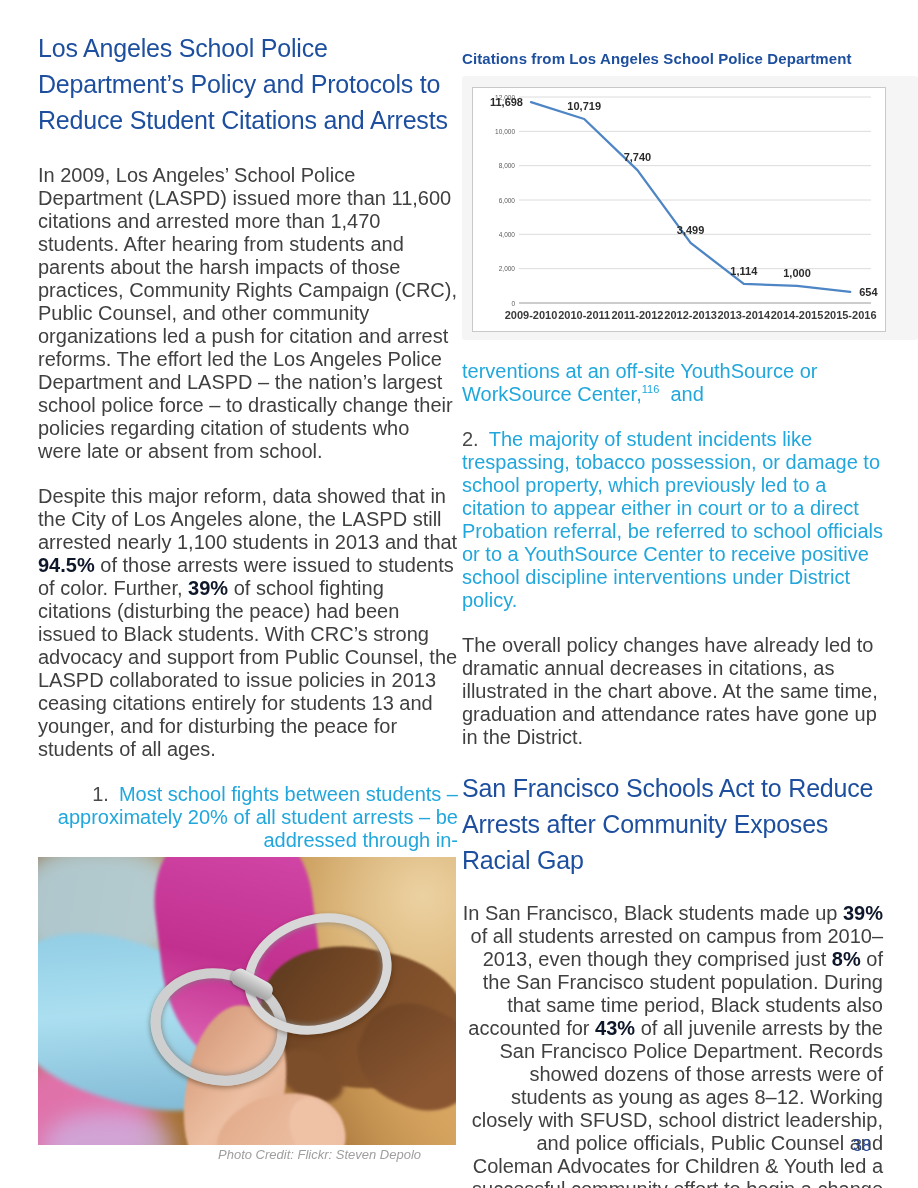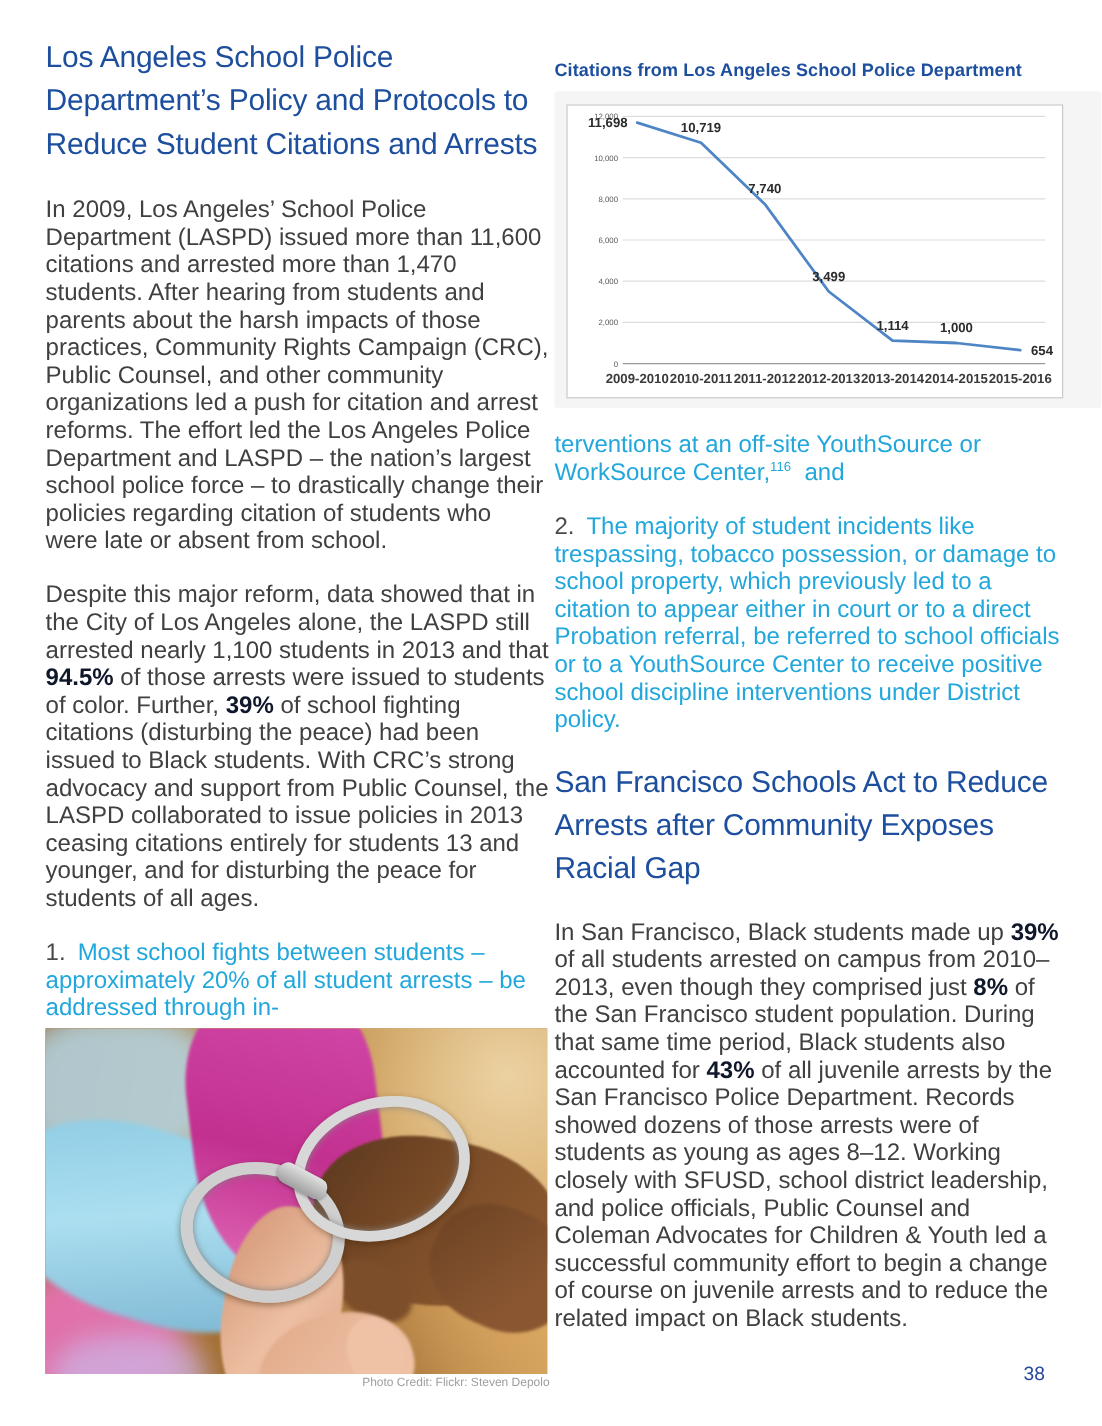--- a/index.html
+++ b/index.html
@@ -9,21 +9,21 @@
   }
   .col-left{position:absolute;left:38px;top:30px;width:420px;}
   .col-right-text{position:absolute;left:462px;top:360px;width:421px;}
   h1,h2{font-weight:400;color:#1d4f9e;font-size:25px;line-height:36px;margin:0 0 26px 0;letter-spacing:-0.2px;}
   h2{margin-bottom:24px;}
   p{font-size:20px;line-height:23px;margin:0 0 22px 0;}
   p b{font-weight:bold;color:#0f172a;}
   .cyan{color:#21a7dc;}
   .list-num{color:#4a4a4a;padding-right:10px;}
   sup{font-size:0.55em;vertical-align:super;line-height:0;}
-  .last-p{margin-bottom:0;}
+  .last-p{margin-bottom:0;text-align:right;}
 
   
   .chart-title{position:absolute;left:462px;top:50px;width:456px;
     color:#1d4f9e;font-size:15px;font-weight:bold;letter-spacing:0.1px;}
   .chart-panel{position:absolute;left:462px;top:76px;width:456px;height:264px;
     background:#f5f5f6;border-radius:3px;}
   .chart-box{position:absolute;left:10px;top:11px;width:412px;height:243px;
     background:#ffffff;border:1px solid #c9c9c9;}
   .chart-box svg{display:block;}
 
@@ -57,21 +57,21 @@
   .ph-light-thumb{left:252px;top:240px;width:46px;height:60px;border-radius:50%;
     background:#efc2a6;transform:rotate(-20deg);filter:blur(1.5px);}
   .ph-cuff-left{left:112px;top:112px;width:118px;height:96px;border-radius:50%;
     border:10px solid #cfcfcf;box-shadow:inset 0 0 6px #7d7d7d,0 2px 5px rgba(60,30,0,.45);transform:rotate(14deg);}
   .ph-cuff-right{left:205px;top:58px;width:132px;height:100px;border-radius:50%;
     border:9px solid #d8d8d8;box-shadow:inset 0 0 6px #8a8a8a,0 2px 5px rgba(60,30,0,.4);transform:rotate(-18deg);}
   .ph-cuff-link{left:192px;top:118px;width:44px;height:18px;border-radius:8px;
     background:linear-gradient(#e2e2e2,#9f9f9f);transform:rotate(28deg);box-shadow:0 1px 3px rgba(0,0,0,.4);}
 
   .credit{position:absolute;left:38px;top:1147px;width:420px;padding-left:180px;box-sizing:border-box;
-    text-align:right;font-size:10px;color:#9e9e9e;}
+    text-align:left;font-size:13px;color:#9e9e9e;font-style:italic;}
   .page-number{position:absolute;left:853px;top:1137px;font-size:16px;color:#27489a;}
 </style>
 </head>
 <body>
 
 <div class="col-left">
   <h1>Los Angeles School Police Department’s Policy and Protocols to Reduce Student Citations and Arrests</h1>
   <p><span>In 2009, Los Angeles’ School Police Department (LASPD) issued more than 11,600 citations and arrested more than 1,470 students. After hearing from students and parents about the harsh impacts of those practices, Community Rights Campaign (CRC), Public Counsel, and other community organizations led a push for citation and arrest reforms. The effort led the Los Angeles Police Department and LASPD – the nation’s largest school police force – to drastically change their policies regarding citation of students who were late or absent from school.</span></p>
   <p><span>Despite this major reform, data showed that in the City of Los Angeles alone, the LASPD still arrested nearly 1,100 students in 2013 and that </span><b>94.5%</b><span> of those arrests were issued to students of color. Further, </span><b>39%</b><span> of school fighting citations (disturbing the peace) had been issued to Black students. With CRC’s strong advocacy and support from Public Counsel, the LASPD collaborated to issue policies in 2013 ceasing citations entirely for students 13 and younger, and for disturbing the peace for students of all ages.</span></p>
   <p class="cyan last-p"><span class="list-num">1.</span><span><span>Most school fights between students – approximately 20% of all student arrests – be addressed through in-</span></span></p>
@@ -129,17 +129,18 @@
         <text x="270.8" y="186.87633333333332" text-anchor="middle" font-size="11" font-weight="bold" fill="#2b2b2b" font-family="&quot;Liberation Sans&quot;, sans-serif">1,114</text>
         <text x="324" y="188.83333333333334" text-anchor="middle" font-size="11" font-weight="bold" fill="#2b2b2b" font-family="&quot;Liberation Sans&quot;, sans-serif">1,000</text>
         <text x="386.20000000000005" y="207.773" text-anchor="start" font-size="11" font-weight="bold" fill="#2b2b2b" font-family="&quot;Liberation Sans&quot;, sans-serif">654</text>
       </svg>
   </div>
 </div>
 
 <div class="col-right-text">
   <p class="cyan"><span>terventions at an off-site YouthSource or WorkSource Center,</span><sup>116</sup><span>&nbsp; and</span></p>
   <p class="cyan"><span class="list-num">2.</span><span><span>The majority of student incidents like trespassing, tobacco possession, or damage to school property, which previously led to a citation to appear either in court or to a direct Probation referral, be referred to school officials or to a YouthSource Center to receive positive school discipline interventions under District policy.</span></span></p>
+  <p style="margin-bottom:21px;"><span>The overall policy changes have already led to dramatic annual decreases in citations, as illustrated in the chart above. At the same time, graduation and attendance rates have gone up in the District.</span></p>
   <h2>San Francisco Schools Act to Reduce Arrests after Community Exposes Racial Gap</h2>
   <p class="last-p"><span>In San Francisco, Black students made up </span><b>39%</b><span> of all students arrested on campus from 2010–2013, even though they comprised just </span><b>8%</b><span> of the San Francisco student population. During that same time period, Black students also accounted for </span><b>43%</b><span> of all juvenile arrests by the San Francisco Police Department. Records showed dozens of those arrests were of students as young as ages 8–12. Working closely with SFUSD, school district leadership, and police officials, Public Counsel and Coleman Advocates for Children &amp; Youth led a successful community effort to begin a change of course on juvenile arrests and to reduce the related impact on Black students.</span></p>
 </div>
 
 <div class="page-number">38</div>
 
 </body></html>

